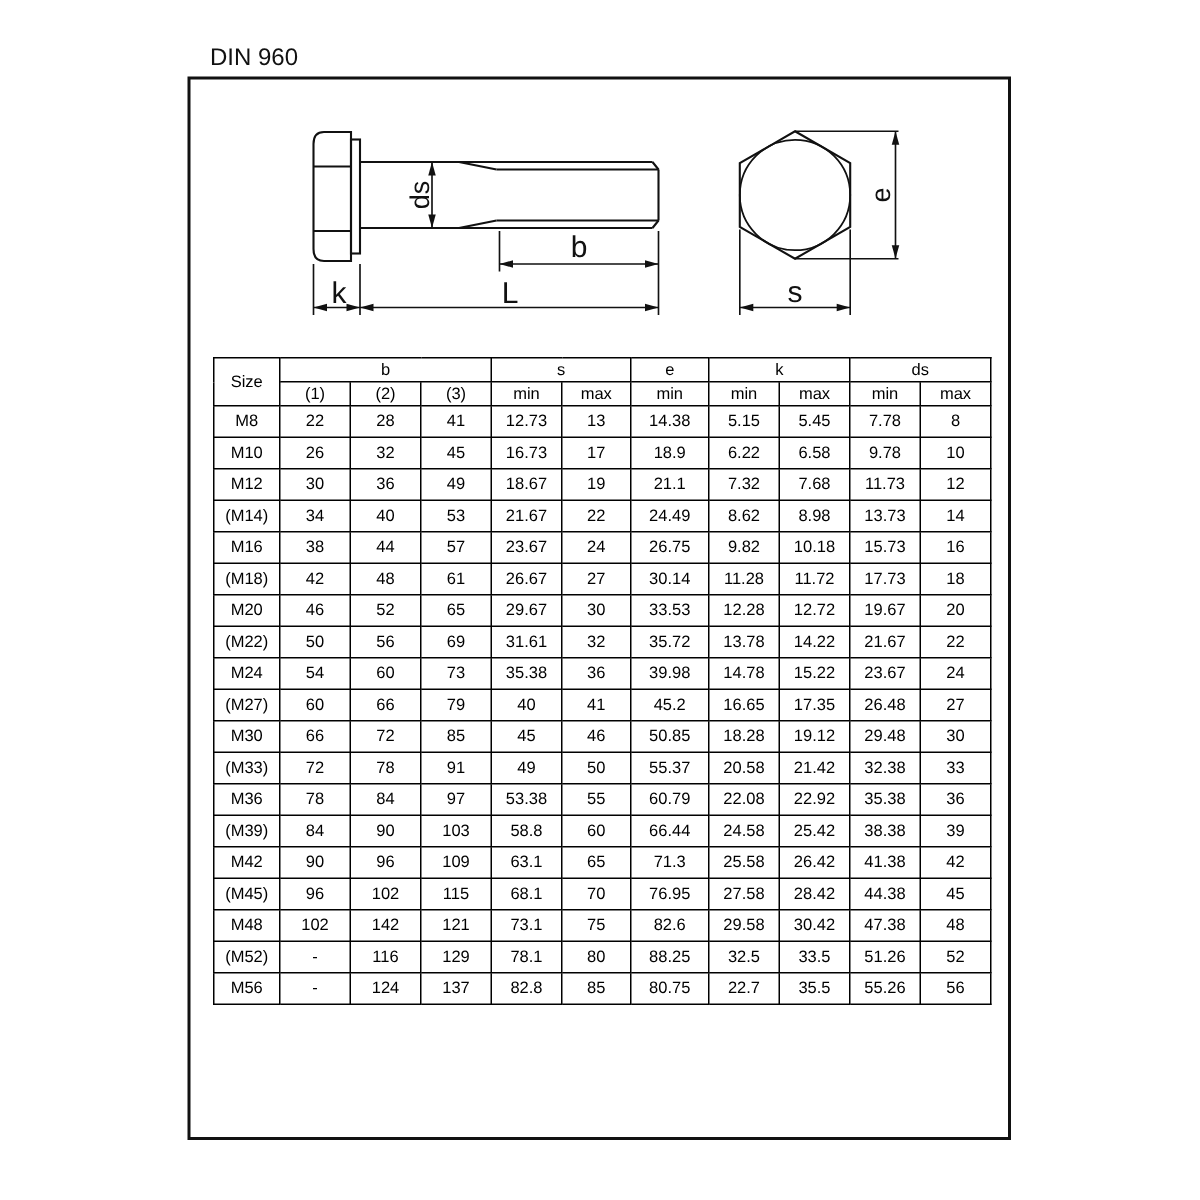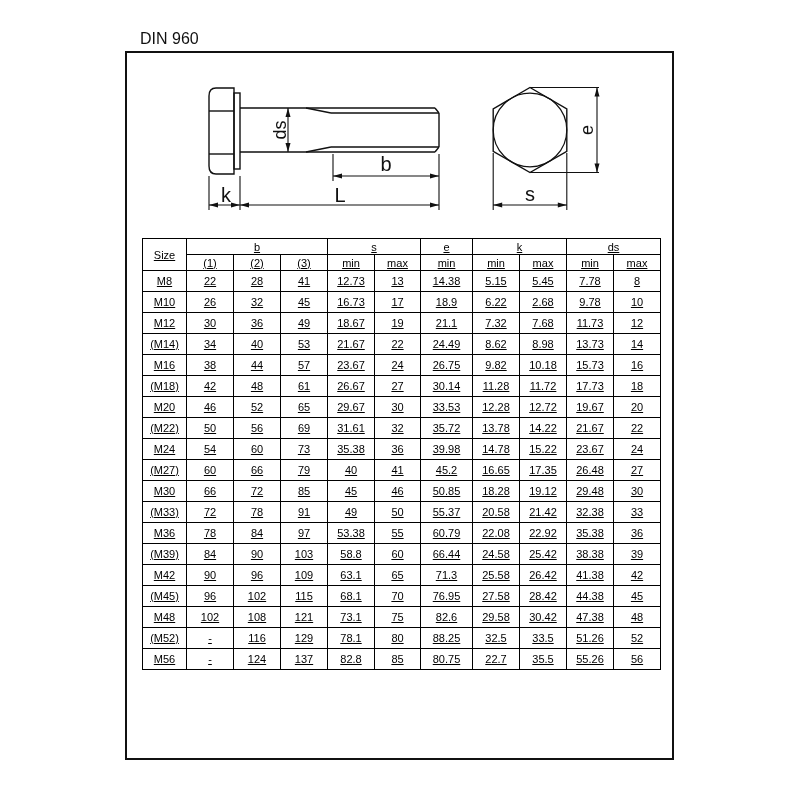--- a/index.html
+++ b/index.html
@@ -22,21 +22,20 @@
   }
   .drawing-svg { position:absolute; left:0; top:0; }
   .drawing-svg text { font-family:"Liberation Sans", sans-serif; fill:#111; }
   .spec-table {
     position:absolute; left:15px; top:185px;
     width:518px;
     border-collapse:collapse;
     table-layout:fixed;
     font-size:11px;
     text-align:center;
-    text-decoration:underline;
   }
   .spec-table th, .spec-table td {
     border:1.4px solid #000;
     padding:0;
     font-weight:normal;
     vertical-align:middle;
     white-space:nowrap;
   }
   .spec-table thead th { height:15px; }
   .spec-table tbody td { height:20px; }
@@ -164,21 +163,21 @@
         </tr>
         <tr>
           <td>M10</td>
           <td>26</td>
           <td>32</td>
           <td>45</td>
           <td>16.73</td>
           <td>17</td>
           <td>18.9</td>
           <td>6.22</td>
-          <td>2.68</td>
+          <td>6.58</td>
           <td>9.78</td>
           <td>10</td>
         </tr>
         <tr>
           <td>M12</td>
           <td>30</td>
           <td>36</td>
           <td>49</td>
           <td>18.67</td>
           <td>19</td>
@@ -353,21 +352,21 @@
           <td>70</td>
           <td>76.95</td>
           <td>27.58</td>
           <td>28.42</td>
           <td>44.38</td>
           <td>45</td>
         </tr>
         <tr>
           <td>M48</td>
           <td>102</td>
-          <td>108</td>
+          <td>142</td>
           <td>121</td>
           <td>73.1</td>
           <td>75</td>
           <td>82.6</td>
           <td>29.58</td>
           <td>30.42</td>
           <td>47.38</td>
           <td>48</td>
         </tr>
         <tr>

